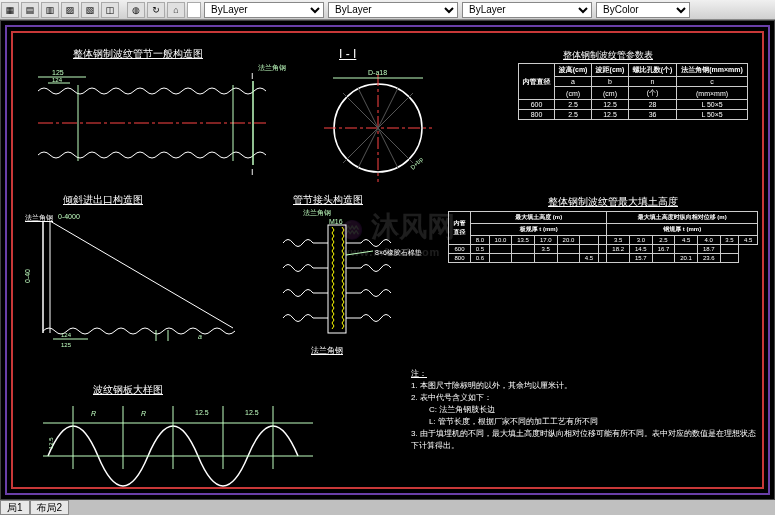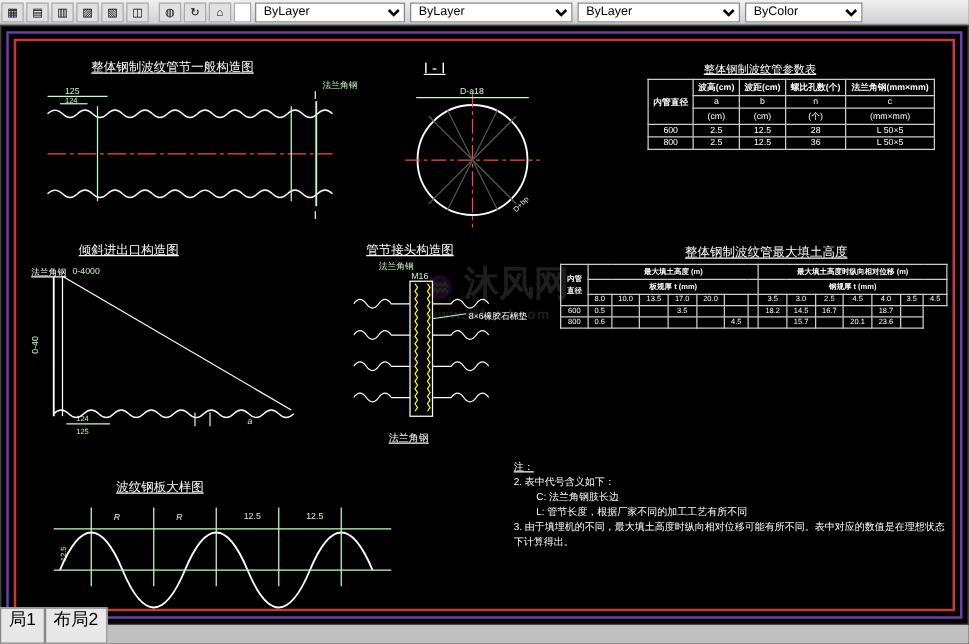--- a/index.html
+++ b/index.html
@@ -4,21 +4,21 @@
 <style>
 * { box-sizing: border-box; margin: 0; padding: 0; }
 body { background: #c0c0c0; font-family: "SimSun", sans-serif; width: 775px; height: 515px; overflow: hidden; }
 .toolbar { height: 20px; background: linear-gradient(#f0f0f0, #d0d0d0); display: flex; align-items: center; font-size: 10px; border-bottom: 1px solid #888; }
 .tool-ico { width: 18px; height: 16px; margin: 0 1px; background: #e0e0e0; border: 1px solid #aaa; display: inline-flex; align-items: center; justify-content: center; font-size: 9px; }
 .combo { height: 16px; border: 1px solid #888; background: #fff; font-size: 10px; margin: 0 2px; padding: 0 2px; }
 .canvas-wrap { position: relative; height: 480px; background: #000; border: 1px solid #444; }
 .canvas { position: absolute; inset: 4px; border: 2px solid #6a3fa8; }
 .canvas-inner { position: absolute; inset: 4px; border: 2px solid #c83838; }
 .cad { position: relative; width: 100%; height: 100%; color: #fff; font-size: 9px; }
-.bot-tabs { position: absolute; bottom: 0; left: 0; height: 29px; font-size: 14px; background: #d0d0d0; display: flex; }
+.bot-tabs { position: absolute; bottom: 0; left: 0; height: 15px; font-size: 10px; background: #d0d0d0; display: flex; }
 .bot-tab { padding: 0 6px; border: 1px solid #888; background: #e8e8e8; }
 .title { text-decoration: underline; color: #fff; position: absolute; font-size: 10px; }
 .small { font-size: 7px; color: #c0ffc0; position: absolute; text-align: center; }
 svg { position: absolute; overflow: visible; }
 .wm { position: absolute; color: rgba(200,200,200,0.15); font-size: 28px; font-weight: bold; pointer-events: none; margin-left: 28px; }
 table { position: absolute; border-collapse: collapse; color: #fff; font-size: 7px; }
 td, th { border: 1px solid #ccc; padding: 1px 3px; text-align: center; }
 </style>
 </head>
 <body>
@@ -233,20 +233,21 @@
       <line x1="230" y1="5" x2="230" y2="68" stroke="#c0ffc0"></line>
       <text x="2" y="40" fill="#c0ffc0" font-size="6" transform="rotate(-90 10 40)">12.5</text>
       <text x="48" y="15" fill="#c0ffc0" font-size="7" font-style="italic">R</text>
       <text x="98" y="15" fill="#c0ffc0" font-size="7" font-style="italic">R</text>
       <text x="152" y="14" fill="#c0ffc0" font-size="7">12.5</text>
       <text x="202" y="14" fill="#c0ffc0" font-size="7">12.5</text>
     </svg>
 
     <div style="position:absolute;top:335px;left:398px;color:#fff;font-size:8px;line-height:1.5">
       <div style="text-decoration:underline">注：</div>
+      <div>1. 本图尺寸除标明的以外，其余均以厘米计。</div>
       <div>2. 表中代号含义如下：</div>
       <div style="padding-left:18px">C: 法兰角钢肢长边</div>
       <div style="padding-left:18px">L: 管节长度，根据厂家不同的加工工艺有所不同</div>
       <div>3. 由于填埋机的不同，最大填土高度时纵向相对位移可能有所不同。表中对应的数值是在理想状态下计算得出。</div>
     </div>
 
   </div>
   </div>
     </div>
 </div>

